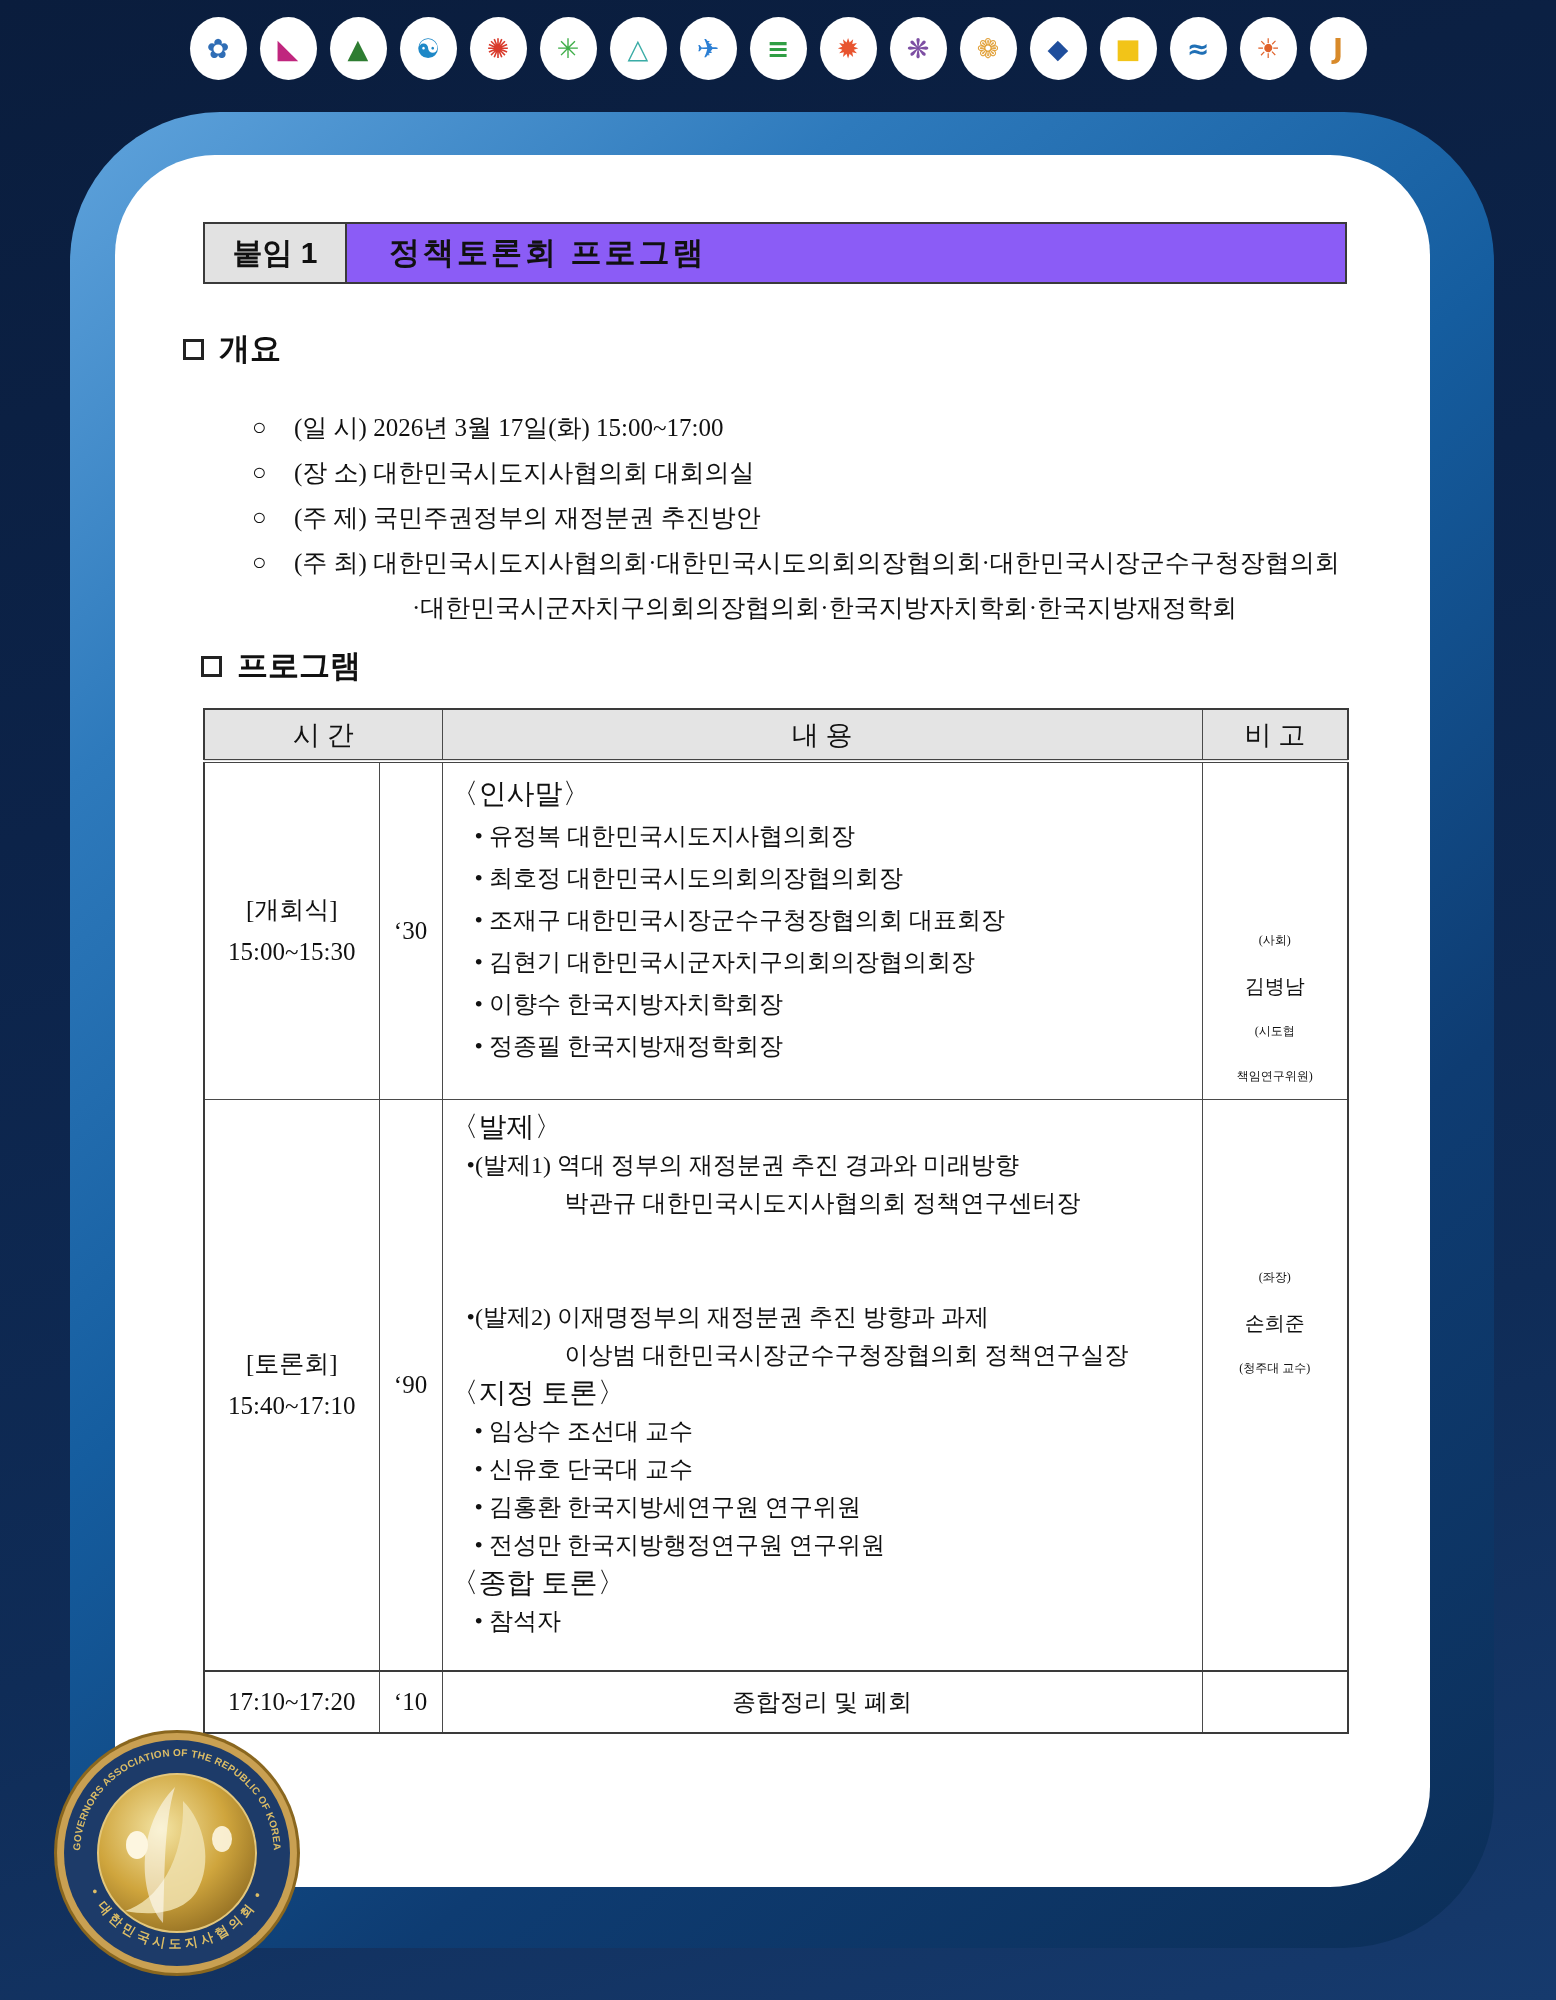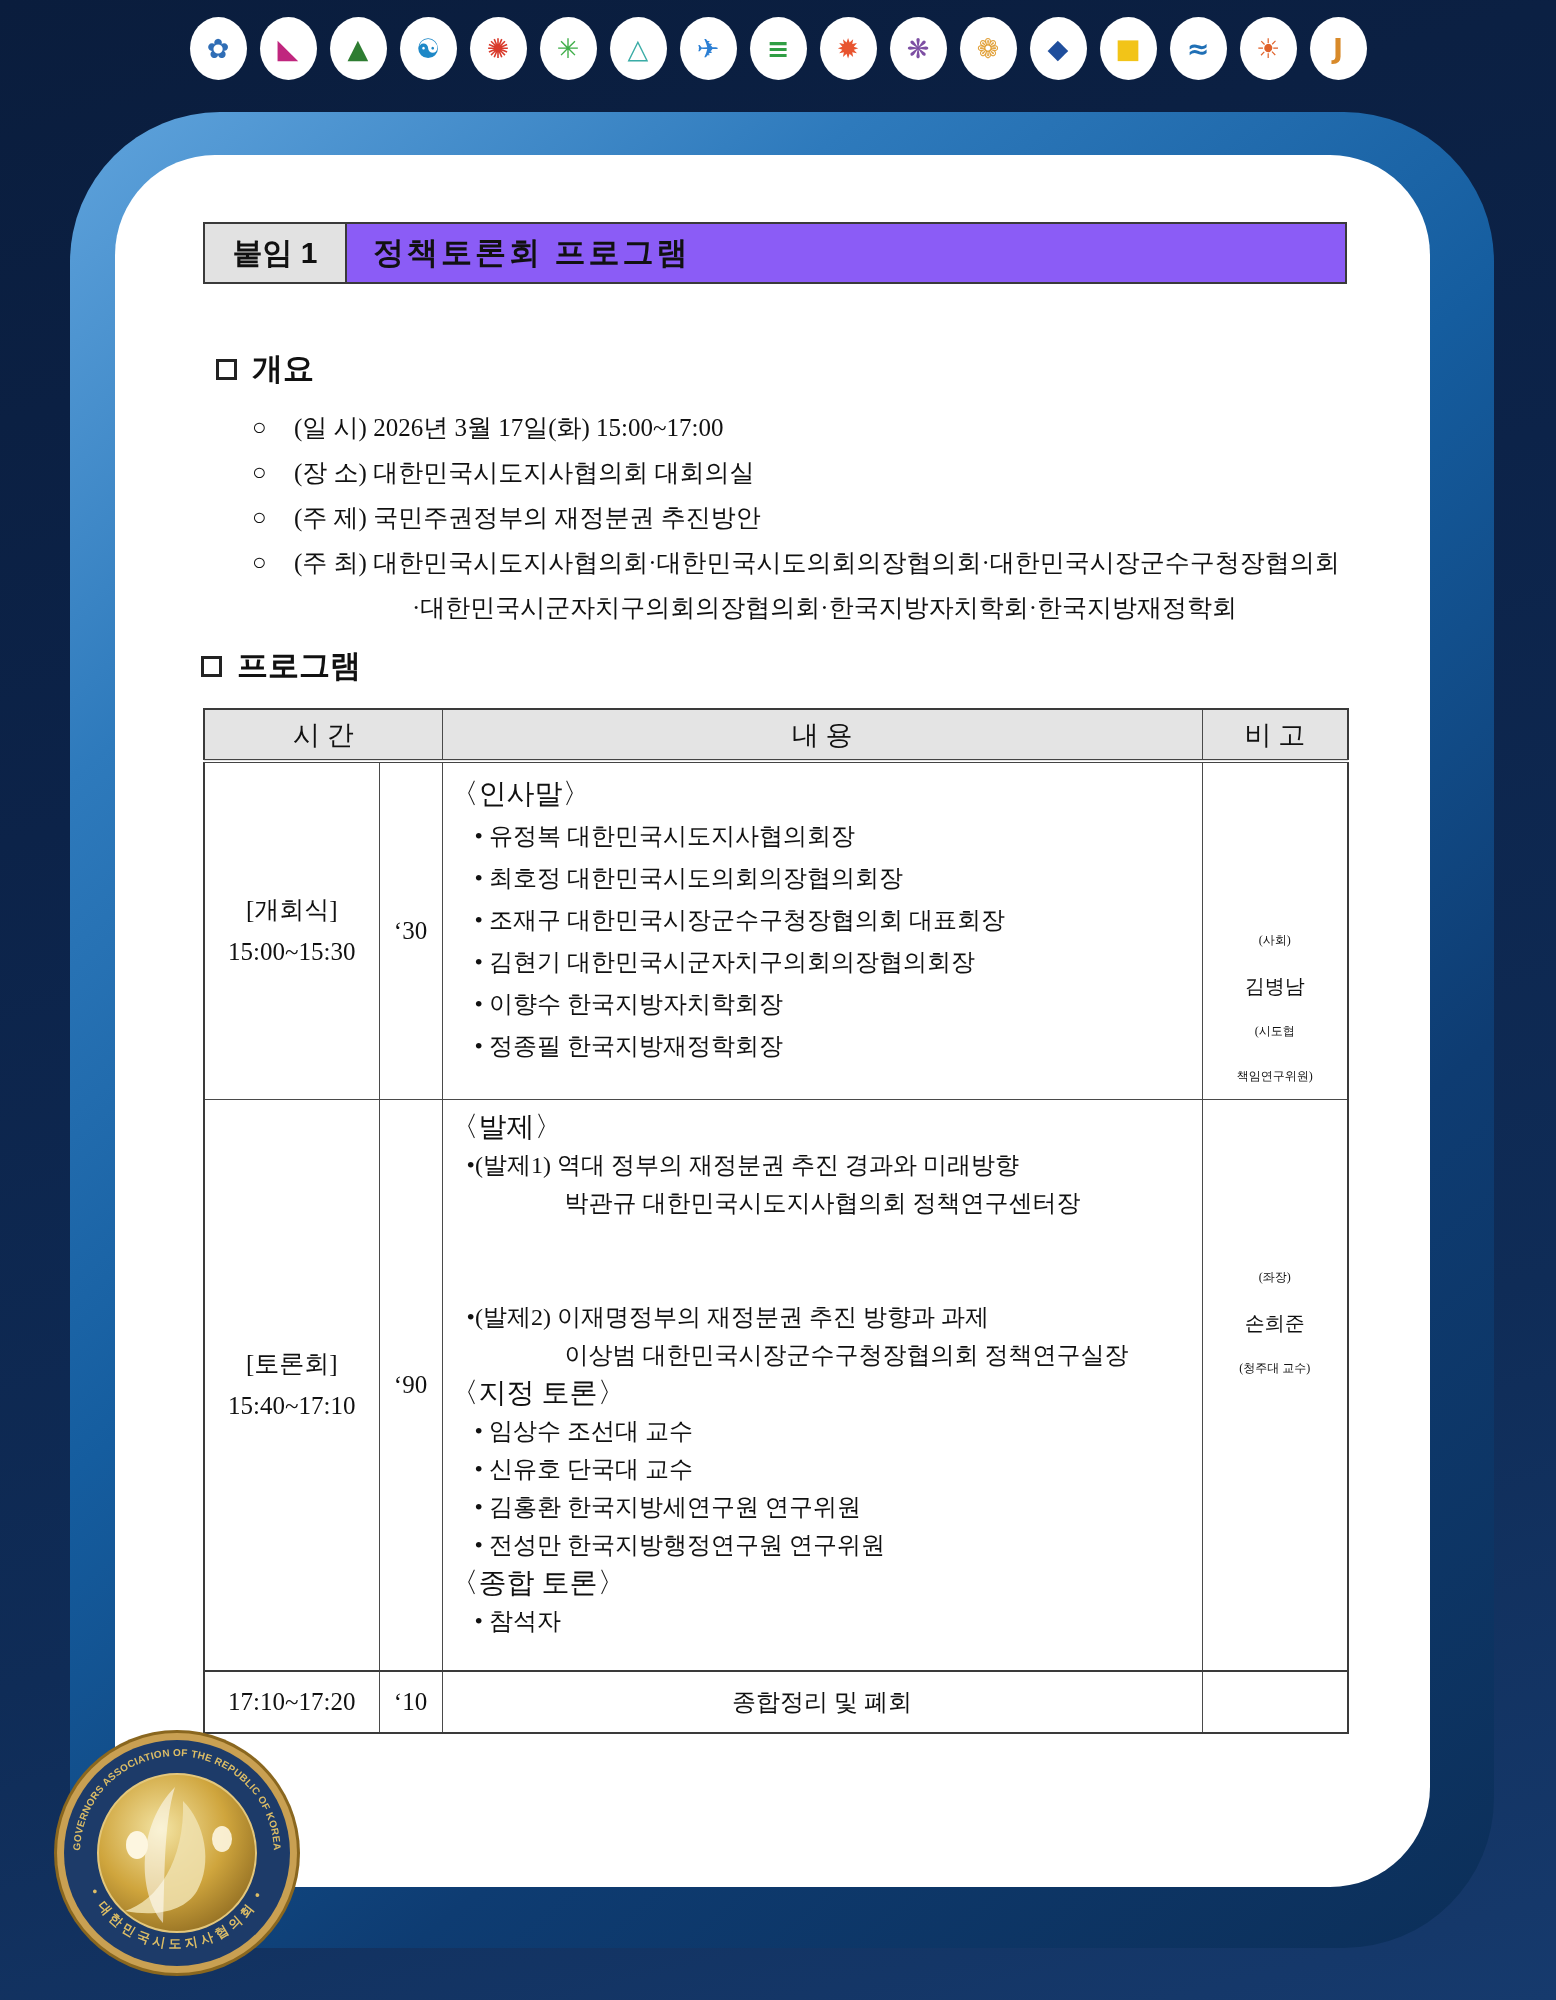--- a/index.html
+++ b/index.html
@@ -13,21 +13,21 @@
   .logo i{font-style:normal;line-height:1;}
   
   .band{position:absolute;left:70px;top:112px;width:1424px;height:1836px;border-radius:150px;
         background:linear-gradient(140deg,#5fa3dc 0%,#2e7abc 22%,#155d9f 45%,#0e3c72 70%,#0c2f59 100%);}
   .card{position:absolute;left:115px;top:155px;width:1315px;height:1732px;border-radius:100px;background:#ffffff;}
   
   .attach{position:absolute;left:203px;top:222px;width:1144px;height:62px;border:2px solid #3a3a3a;
           display:flex;background:#8b5cf6;box-sizing:border-box;}
   .attach-label{width:140px;background:#e2e2e2;border-right:2px solid #3a3a3a;display:flex;align-items:center;
           justify-content:center;font-family:"Liberation Sans",sans-serif;font-weight:bold;font-size:30px;}
-  .attach-title{flex:1;display:flex;align-items:center;padding-left:26px;font-family:"Liberation Sans",sans-serif;
+  .attach-title{flex:1;display:flex;align-items:center;padding-left:42px;font-family:"Liberation Sans",sans-serif;
           font-weight:bold;font-size:31px;letter-spacing:3px;}
   
   .sec{position:absolute;left:201px;display:flex;align-items:center;gap:15px;
        font-family:"Liberation Sans",sans-serif;font-weight:bold;font-size:31px;}
   .sq{width:21px;height:21px;border:3px solid #222;box-sizing:border-box;}
   
   .ov-list{position:absolute;left:252px;top:405px;font-size:25px;}
   .ov-item{display:flex;height:45px;align-items:center;}
   .ov-marker{width:42px;font-size:24px;}
   .ov-cont{height:45px;line-height:45px;padding-left:160px;}
@@ -122,21 +122,21 @@
     </div>
 
   <div class="band"></div>
   <div class="card">
 
     <div class="attach" style="position:absolute;left:88px;top:67px;">
       <div class="attach-label">붙임 1</div>
       <div class="attach-title">정책토론회 프로그램</div>
     </div>
 
-    <div class="sec" style="position:absolute;left:101px;top:173px;margin-top:20px;">
+    <div class="sec" style="position:absolute;left:68px;top:173px;">
       <span class="sq"></span>
       <span>개요</span>
     </div>
 
     <div class="ov-list" style="position:absolute;left:137px;top:250px;">
       <div class="ov-item">
         <span class="ov-marker">○</span>
         <span>(일  시) 2026년 3월 17일(화) 15:00~17:00</span>
       </div>
       <div class="ov-item">

